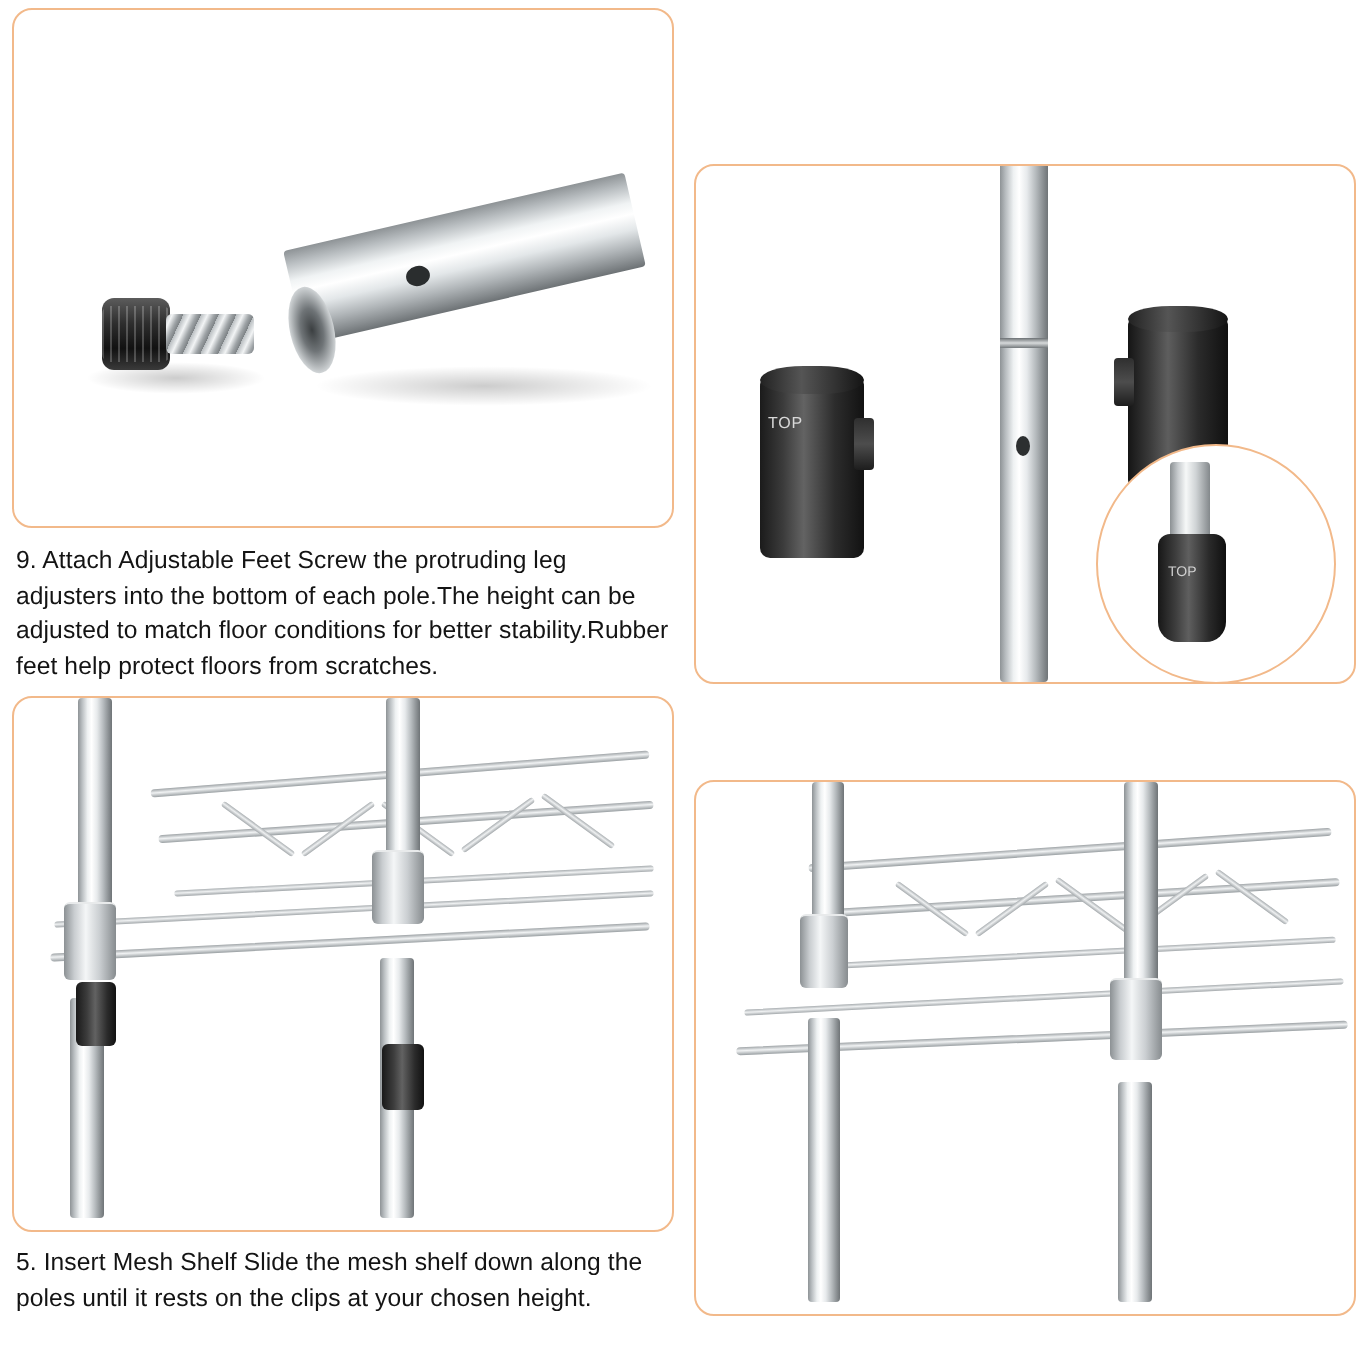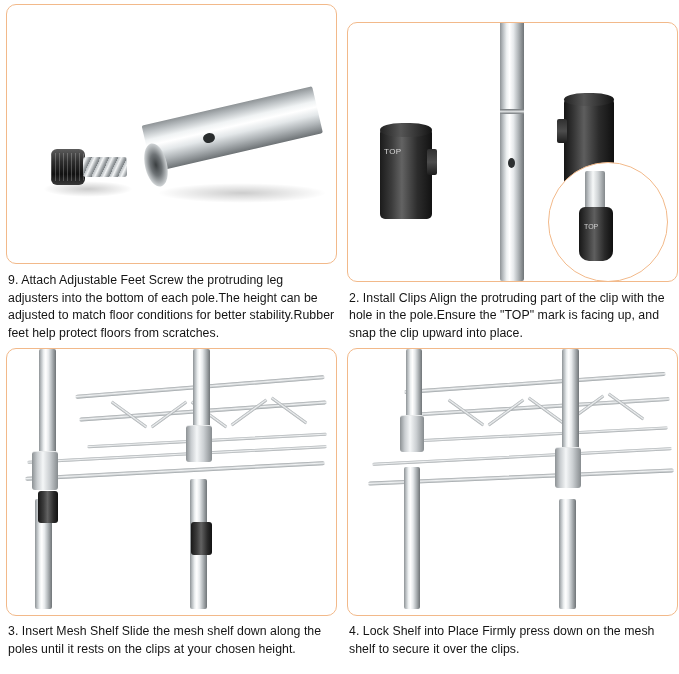--- a/index.html
+++ b/index.html
@@ -284,21 +284,20 @@
         <div class="p2-clip-right"></div>
         <div class="p2-clip-right-top"></div>
         <div class="p2-clip-right-notch"></div>
 
         <div class="p2-inset">
           <div class="p2-inset-pole"></div>
           <div class="p2-inset-clipcap"></div>
           <div class="p2-inset-label">TOP</div>
         </div>
       </div>
-      <div class="caption">2. Install Clips Align the protruding part of the clip with the hole in the pole.Ensure the "TOP" mark is facing up, and snap the clip upward into place.</div>
     </div>
 
     <div class="cell bottom">
       <div class="figure">
         <div class="shelf-frame">
 
           <div class="wire" style="left:68px; top:36px; width:250px; transform:rotate(-4.5deg);"></div>
           <div class="wire" style="left:72px; top:60px; width:248px; transform:rotate(-4deg);"></div>
           <div class="wire-thin" style="left:80px; top:90px; width:240px; transform:rotate(-3deg);"></div>
           <div class="wire" style="left:18px; top:120px; width:300px; transform:rotate(-3deg);"></div>
@@ -315,21 +314,21 @@
           <div class="pole-v" style="left:186px; top:0px; width:17px; height:96px;"></div>
           <div class="pole-v" style="left:183px; top:130px; width:17px; height:130px;"></div>
 
           <div class="sleeve" style="left:25px; top:102px; width:26px; height:38px;"></div>
           <div class="sleeve" style="left:179px; top:76px; width:26px; height:36px;"></div>
 
           <div class="blackfoot" style="left:31px; top:142px; width:20px; height:32px;"></div>
           <div class="blackfoot" style="left:184px; top:173px; width:21px; height:33px;"></div>
         </div>
       </div>
-      <div class="caption">3. Insert Mesh Shelf Slide the mesh shelf down along the poles until it rests on the clips at your chosen height.</div>
+      <div class="caption">5. Insert Mesh Shelf Slide the mesh shelf down along the poles until it rests on the clips at your chosen height.</div>
     </div>
 
     <div class="cell bottom">
       <div class="figure">
         <div class="shelf-frame">
           <div class="wire" style="left:56px; top:32px; width:262px; transform:rotate(-4deg);"></div>
           <div class="wire" style="left:60px; top:56px; width:262px; transform:rotate(-3.5deg);"></div>
           <div class="wire-thin" style="left:64px; top:84px; width:256px; transform:rotate(-3deg);"></div>
           <div class="wire-thin" style="left:24px; top:106px; width:300px; transform:rotate(-3deg);"></div>
           <div class="wire" style="left:20px; top:126px; width:306px; transform:rotate(-2.5deg);"></div>
@@ -342,17 +341,16 @@
 
           <div class="pole-v" style="left:58px; top:0px; width:16px; height:82px;"></div>
           <div class="pole-v" style="left:56px; top:118px; width:16px; height:142px;"></div>
           <div class="pole-v" style="left:214px; top:0px; width:17px; height:112px;"></div>
           <div class="pole-v" style="left:211px; top:150px; width:17px; height:110px;"></div>
 
           <div class="sleeve" style="left:52px; top:66px; width:24px; height:36px;"></div>
           <div class="sleeve" style="left:207px; top:98px; width:26px; height:40px;"></div>
         </div>
       </div>
-      <div class="caption">4. Lock Shelf into Place Firmly press down on the mesh shelf to secure it over the clips.</div>
     </div>
 
   </div>
 </div>
 
 </body></html>

